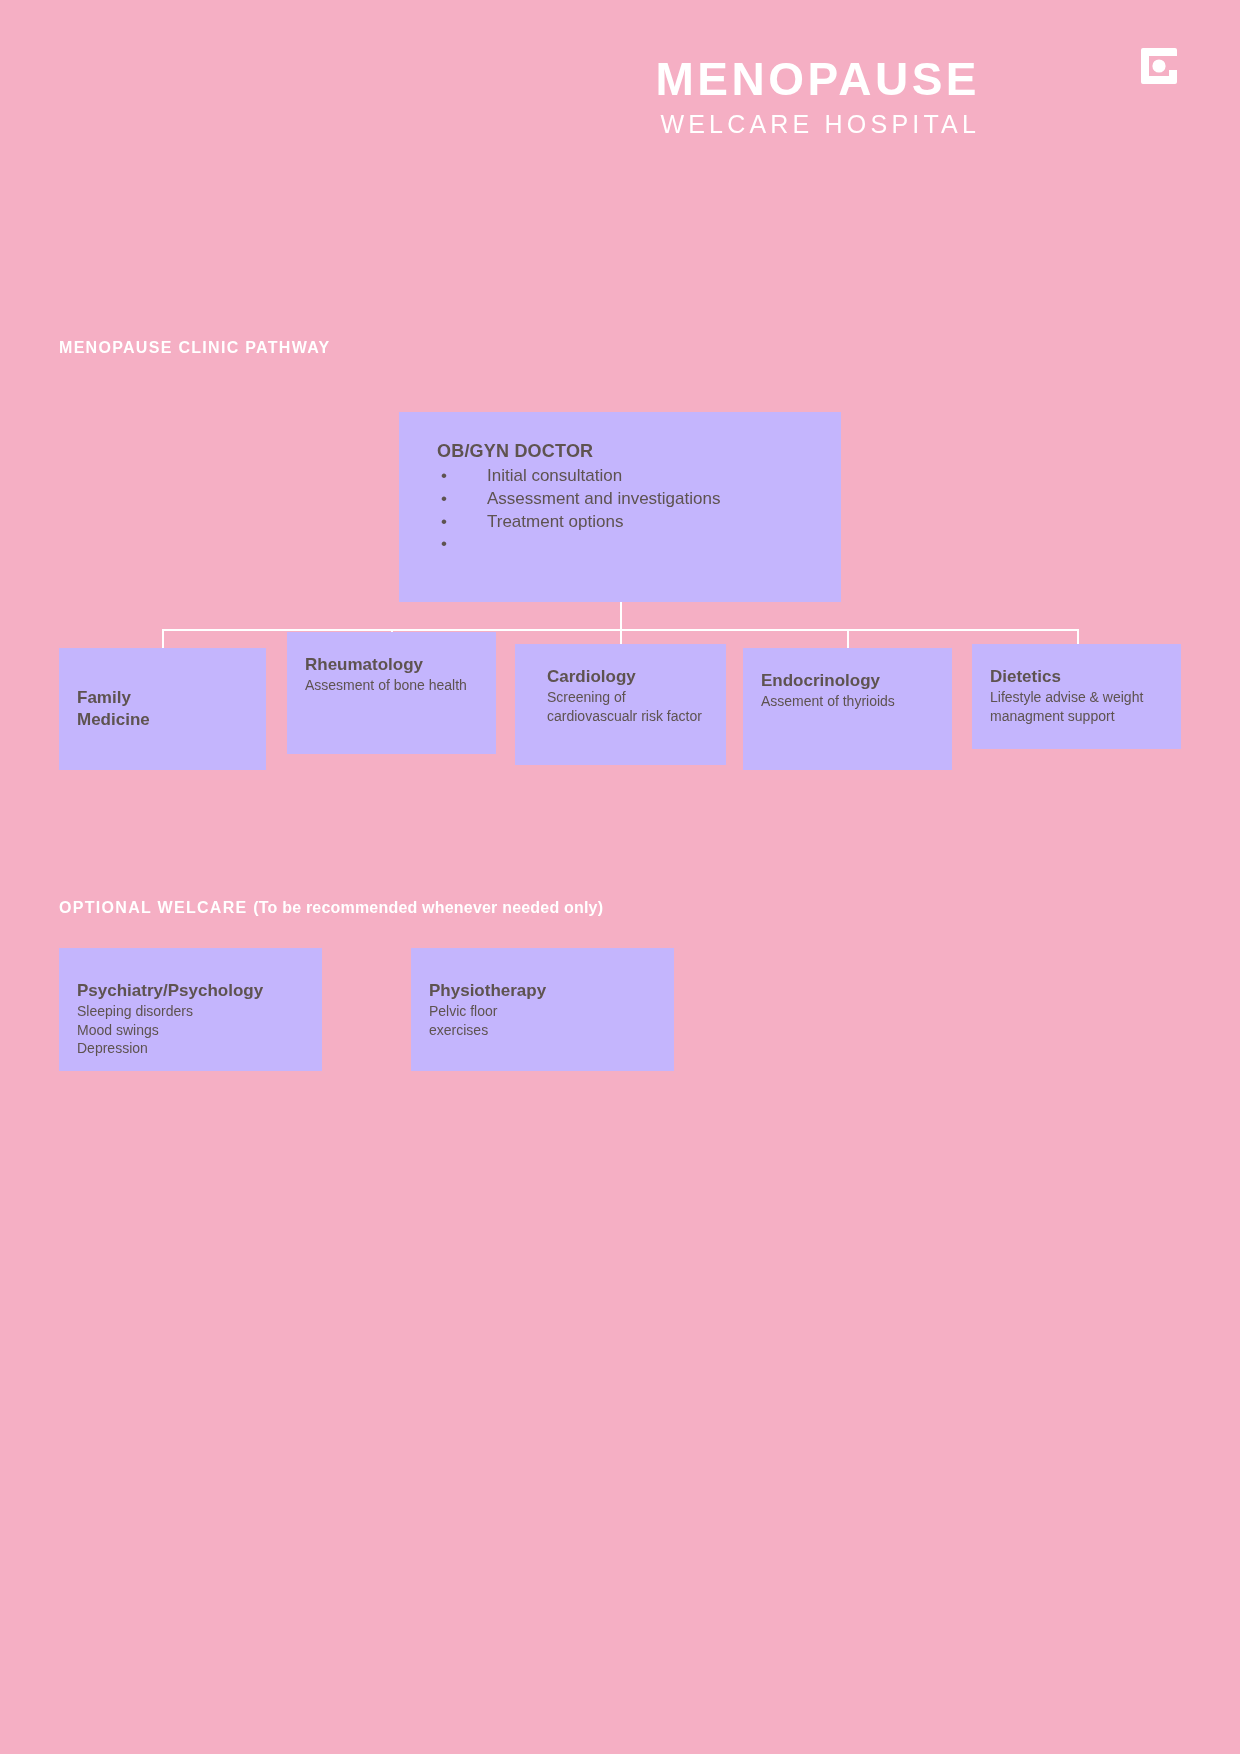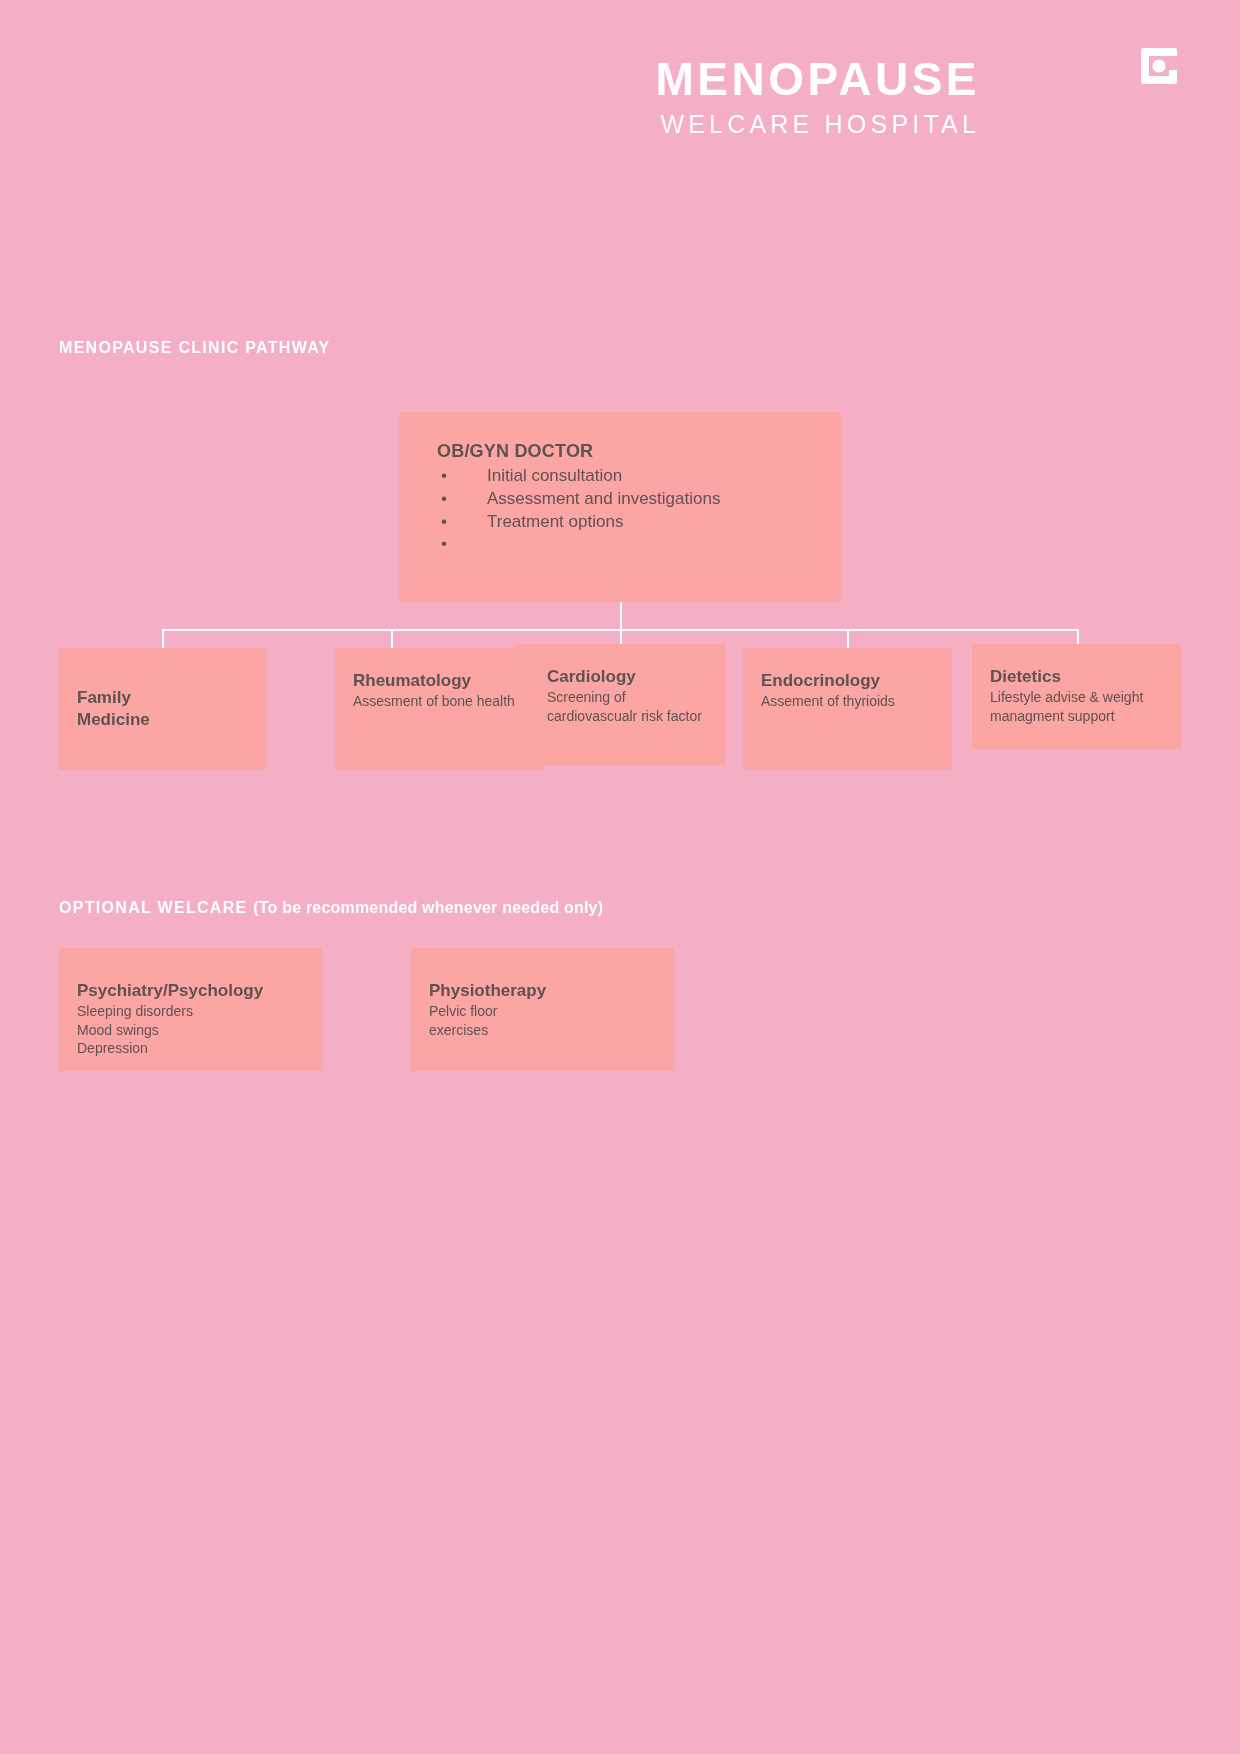--- a/index.html
+++ b/index.html
@@ -62,21 +62,21 @@
   }
   .section-title .paren {
     letter-spacing: 0.2px;
   }
   #pathway-title { top: 339px; }
   #optional-title { top: 899px; }
 
   
   .card {
     position: absolute;
-    background: #fca5a5;
+    background: #c4b5fd;
     color: #5e5350;
     box-sizing: border-box;
   }
   .card-title {
     font-size: 17px;
     font-weight: 700;
     line-height: 1.32;
     margin: 0;
   }
   .card-desc {
@@ -122,21 +122,21 @@
   .dept-card .inner { padding-top: 22px; }
   .dept-card.centered .inner {
     padding-top: 0;
     height: 100%;
     display: flex;
     flex-direction: column;
     justify-content: center;
   }
 
   #dept-0 { left: 59px;   top: 648px; width: 207px; height: 122px; }
-  #dept-1 { left: 287px;  top: 648px; width: 209px; height: 122px; margin-left: 48px; }
+  #dept-1 { left: 287px;  top: 632px; width: 209px; height: 122px; }
   #dept-2 { left: 515px;  top: 644px; width: 211px; height: 121px; padding-left: 32px; }
   #dept-3 { left: 743px;  top: 648px; width: 209px; height: 122px; }
   #dept-4 { left: 972px;  top: 644px; width: 209px; height: 105px; }
 
   
   #opt-0 { left: 59px;  top: 948px; width: 263px; height: 123px; padding: 32px 18px 0 18px; }
   #opt-1 { left: 411px; top: 948px; width: 263px; height: 123px; padding: 32px 14px 0 18px; }
 
   
   .connector {

